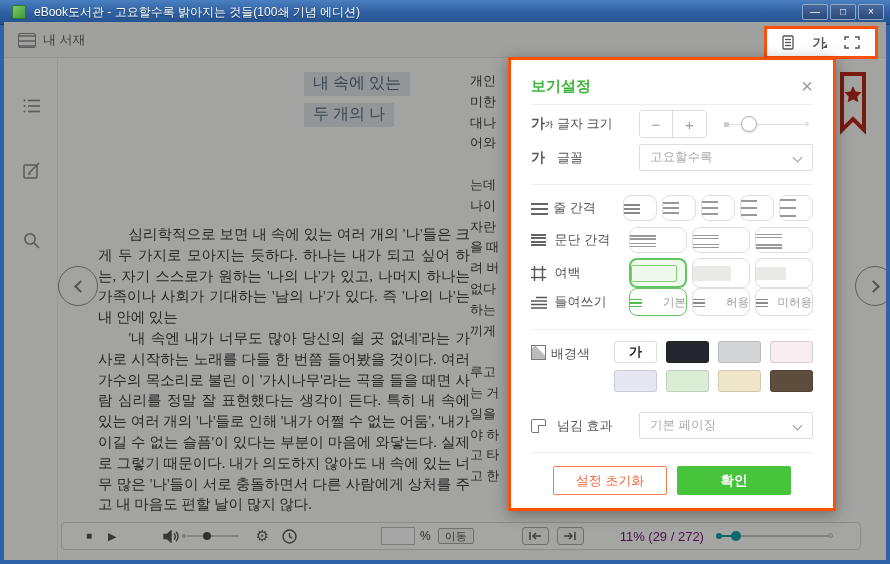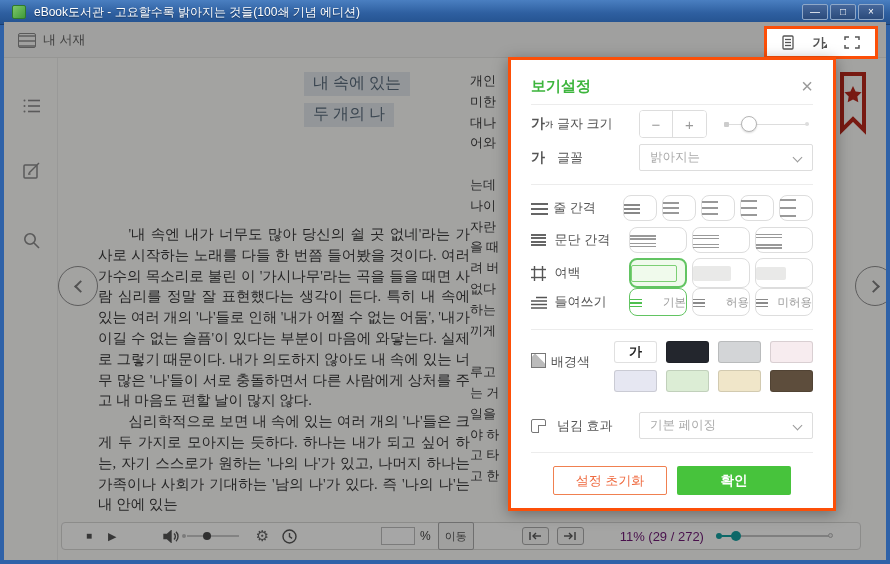--- a/index.html
+++ b/index.html
@@ -66,21 +66,21 @@
   .stop { margin-left:24px; font-size:10px; }
   .play { margin-left:16px; }
   .speaker { margin-left:46px; }
   .vol-slider { margin-left:8px; width:52px; height:2px; background:#c9c9c9; position:relative; }
   .vol-knob { position:absolute; left:16px; top:-3px; width:8px; height:8px; border-radius:50%; background:#4a4a4a; }
   .vol-start { position:absolute; left:-5px; top:-1px; width:4px; height:4px; border-radius:50%; background:#bdbdbd; }
   .gear { margin-left:17px; font-size:15px; color:#666; }
   .clock { margin-left:13px; }
   .page-input { margin-left:84px; width:34px; height:18px; border:1px solid #bdbdbd; background:#fff; font-size:11px; padding:0 3px; }
   .pct { margin-left:5px; font-size:12px; color:#444; }
-  .goto-btn { margin-left:7px; width:36px; height:28px; border:1px solid #ababab; background:#f6f6f5;
+  .goto-btn { margin-left:7px; width:36px; height:16px; border:1px solid #ababab; background:#f6f6f5;
     font-size:11px; color:#555; display:flex; align-items:center; justify-content:center; border-radius:2px; }
   .skip-btn { width:27px; height:18px; border:1px solid #ababab; background:#f9f9f8; border-radius:3px;
     display:flex; align-items:center; justify-content:center; }
   .skip-first { margin-left:48px; } .skip-last { margin-left:8px; }
   .progress-text { margin-left:36px; font-size:13px; color:#701a75; white-space:nowrap; }
   .progress-slider { margin-left:14px; width:112px; height:2px; background:#c4c4c4; position:relative; }
   .pg-d1 { position:absolute; left:-2px; top:-2px; width:6px; height:6px; border-radius:50%; background:#15a0a0; }
   .pg-seg { position:absolute; left:4px; top:0; width:10px; height:2px; background:#15a0a0; }
   .pg-knob { position:absolute; left:13px; top:-4px; width:10px; height:10px; border-radius:50%; background:#15a0a0; }
   .pg-end { position:absolute; right:-3px; top:-2px; width:5px; height:5px; border-radius:50%; border:1px solid #b5b5b5; background:#efefef; }
@@ -156,21 +156,21 @@
   .mg-inner-sel { width:46px; height:17px; border:1.5px solid #7ccf74; border-radius:2px; }
   .mg-inner2 { width:38px; height:15px; background:#e9e9e8; border-radius:2px; }
   .mg-inner3 { width:30px; height:13px; background:#e9e9e8; border-radius:2px; }
 
   .in-btn { width:58px; height:28px; gap:5px; font-size:11.5px; color:#9a9a9a; }
   .in-btn.selected { border:1.5px solid #62c462; }
   .in-btn.selected .in-ic { background:repeating-linear-gradient(0deg,#4fbf4f 0 1.5px,transparent 1.5px 3.5px); }
   .in-ic { width:12px; height:10px; background:repeating-linear-gradient(0deg,#8a8a8a 0 1.5px,transparent 1.5px 3.5px); }
 
   .row-bg { margin-top:11px; height:52px; align-items:flex-start; }
-  .row-bg .row-ic, .row-bg .row-label { margin-top:12px; }
+  .row-bg .row-ic, .row-bg .row-label { margin-top:4px; }
   .swatches { display:grid; grid-template-columns:repeat(4,43px); grid-auto-rows:22px; gap:7px 9px; }
   .swatch { border-radius:3px; border:1px solid rgba(0,0,0,.12); display:flex; align-items:center; justify-content:center;
     font-size:13px; font-weight:bold; color:#222; }
   .bgsplit-ic { width:15px; height:15px; border:1.5px solid #777; position:relative; overflow:hidden; }
   .bgsplit-ic::after { content:""; position:absolute; left:-8px; top:4px; width:22px; height:22px;
     background:#bbb; transform:rotate(45deg); }
 
   .row-fx { margin-top:20px; height:28px; }
   .pagefx-ic { width:15px; height:14px; border:1.5px solid #777; border-radius:2px; position:relative; background:#fff; }
   .pagefx-ic::after { content:""; position:absolute; right:-1px; bottom:-1px; width:7px; height:7px;
@@ -233,22 +233,22 @@
         </svg>
       </div>
     </div>
 
     <div class="chapter-title">
       <span>내 속에 있는</span><br>
       <span>두 개의 나</span>
     </div>
 
     <div class="body-text">
+      <div class="para">심리학적으로 보면 내 속에 있는 여러 개의 '나'들은 크게 두 가지로 모아지는 듯하다. 하나는 내가 되고 싶어 하는, 자기 스스로가 원하는 '나의 나'가 있고, 나머지 하나는 가족이나 사회가 기대하는 '남의 나'가 있다. 즉 '나의 나'는 내 안에 있는</div>
       <div class="para">'내 속엔 내가 너무도 많아 당신의 쉴 곳 없네'라는 가사로 시작하는 노래를 다들 한 번쯤 들어봤을 것이다. 여러 가수의 목소리로 불린 이 '가시나무'라는 곡을 들을 때면 사람 심리를 정말 잘 표현했다는 생각이 든다. 특히 내 속에 있는 여러 개의 '나'들로 인해 '내가 어쩔 수 없는 어둠', '내가 이길 수 없는 슬픔'이 있다는 부분이 마음에 와닿는다. 실제로 그렇기 때문이다. 내가 의도하지 않아도 내 속에 있는 너무 많은 '나'들이 서로 충돌하면서 다른 사람에게 상처를 주고 내 마음도 편할 날이 많지 않다.</div>
-      <div class="para">심리학적으로 보면 내 속에 있는 여러 개의 '나'들은 크게 두 가지로 모아지는 듯하다. 하나는 내가 되고 싶어 하는, 자기 스스로가 원하는 '나의 나'가 있고, 나머지 하나는 가족이나 사회가 기대하는 '남의 나'가 있다. 즉 '나의 나'는 내 안에 있는</div>
     </div>
 
     <div class="right-strip">개인
 미한
 대나
 어와
 
 는데
 나이
 자란
@@ -371,21 +371,21 @@
             <div class="fs-knob"></div>
             <div class="fs-end"></div>
           </div>
         </div>
       </div>
 
       <div class="row row-font">
         <span class="row-ic fs-ic">가</span>
         <span class="row-label">글꼴</span>
         <div class="row-ctrl">
-          <div class="select">밝아지는</div>
+          <div class="select">고요할수록</div>
         </div>
       </div>
 
       <div class="divider d2"></div>
 
       <div class="row row-ls">
         <span class="row-ic">
             <span class="lines-ic"></span>
           </span>
         <span class="row-label">줄 간격</span>

